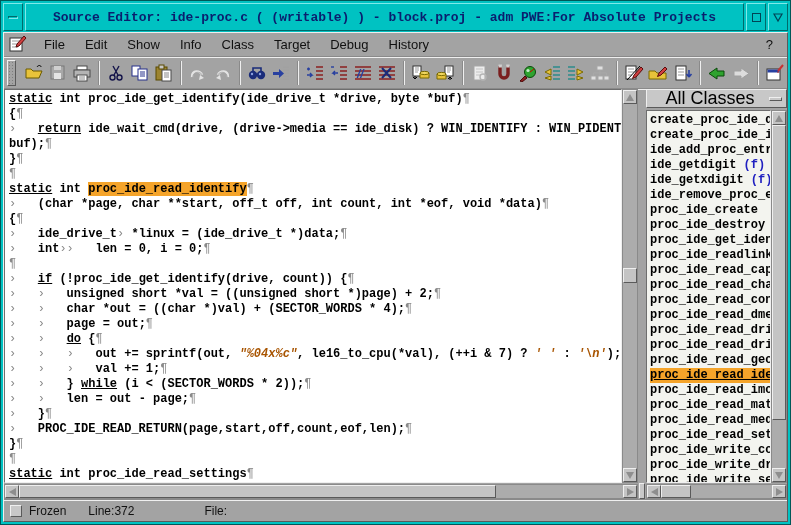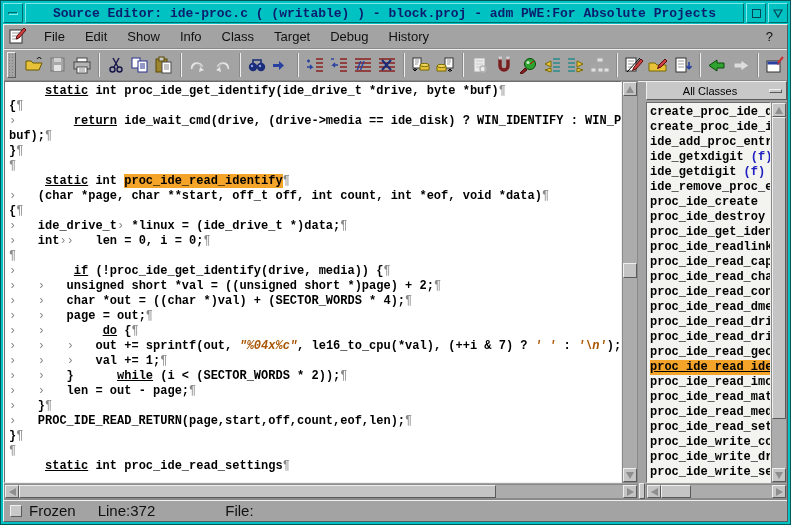--- a/index.html
+++ b/index.html
@@ -1,19 +1,19 @@
 <!DOCTYPE html>
 <html style="--hl: #F5A42A; --str: #A85400; --tag: #2020C0;"><head>
 <meta charset="utf-8">
 <style>
   html,body{margin:0;padding:0;background:#9a9a9a;}
   *{box-sizing:border-box;}
   .window{width:791px;height:525px;background:#00C2C2;border:1px solid #005858;padding:2px;display:flex;flex-direction:column;font-family:"Liberation Sans",sans-serif;}
   
-  .titlebar{height:20px;display:flex;align-items:stretch;gap:2px;margin-bottom:1px;}
+  .titlebar{height:28px;display:flex;align-items:stretch;gap:2px;margin-bottom:1px;}
   .tb-btn{width:20px;background:#00C2C2;border-top:1px solid #7FE9E9;border-left:1px solid #7FE9E9;border-right:1px solid #006A6A;border-bottom:1px solid #006A6A;display:flex;align-items:center;justify-content:center;}
   .tb-title{flex:1;border-top:1px solid #7FE9E9;border-left:1px solid #7FE9E9;border-right:1px solid #006A6A;border-bottom:1px solid #006A6A;display:flex;align-items:center;justify-content:center;font-family:"Liberation Mono",monospace;font-weight:bold;font-size:13px;color:#0A1E6E;white-space:nowrap;overflow:hidden;}
   .dash{width:10px;height:3px;background:#00C2C2;border-top:1px solid #006A6A;border-left:1px solid #006A6A;border-bottom:1px solid #7FE9E9;border-right:1px solid #7FE9E9;}
   .sq{width:9px;height:9px;border:1px solid #045;}
   
   .app{flex:1;background:#a3a3a3;display:flex;flex-direction:column;border:1px solid #5A5A5A;border-top-color:#EFEFEF;border-left-color:#EFEFEF;overflow:hidden;}
   .menubar{height:24px;display:flex;align-items:center;padding:0 8px 0 4px;border-bottom:1px solid #8A8A8A;box-shadow:0 1px 0 #EFEFEF;}
   .menu-item{padding:3px 10px;font-size:13px;color:#111;}
   .menu-help{margin-left:auto;font-size:13px;color:#111;padding:3px 6px;}
   .app-icon{width:20px;height:19px;margin-right:6px;}
@@ -23,49 +23,49 @@
   .tool-btn{width:26px;height:26px;display:flex;align-items:center;justify-content:center;}
   .tool-btn svg{width:20px;height:18px;}
   .tool-sep{width:2px;height:24px;margin:0 4px;border-left:1px solid #8A8A8A;border-right:1px solid #EFEFEF;}
   
   .main{flex:1;display:flex;overflow:hidden;}
   .left-pane{width:634px;display:flex;flex-direction:column;}
   .editor-row{flex:1;display:flex;overflow:hidden;}
   .code{flex:1;background:#fff;border:1px solid #6E6E6E;border-right-color:#EFEFEF;border-bottom-color:#EFEFEF;overflow:hidden;padding:2px 0 0 4px;font-family:"Liberation Mono",monospace;font-size:12px;line-height:15px;color:#000;}
   .code-line{white-space:pre;height:15px;}
   .s-p{color:#000;font-weight:bold;}
-  .s-k{font-weight:bold;text-decoration:underline;margin-left:36px;}
+  .s-k{font-weight:bold;text-decoration:underline;}
   .s-f{font-weight:bold;}
   .s-h{font-weight:bold;background:var(--hl);}
   .s-s{font-style:italic;font-weight:bold;color:var(--str);}
   .s-w{color:#8A8A8A;}
   .sash{width:8px;display:flex;flex-direction:column;justify-content:flex-end;}
   .sash-grip{height:16px;margin:0 1px 0 1px;border-top:1px solid #EFEFEF;border-left:1px solid #EFEFEF;border-right:1px solid #5A5A5A;border-bottom:1px solid #5A5A5A;background:#C8C8C8;}
   .right-pane{flex:1;display:flex;flex-direction:column;overflow:hidden;}
-  .classes-header{height:19px;display:flex;align-items:center;border-top:1px solid #EFEFEF;border-left:1px solid #EFEFEF;border-right:1px solid #5A5A5A;border-bottom:1px solid #5A5A5A;background:#C8C8C8;font-size:11px;padding:0 4px;}
+  .classes-header{height:19px;display:flex;align-items:center;border-top:1px solid #EFEFEF;border-left:1px solid #EFEFEF;border-right:1px solid #5A5A5A;border-bottom:1px solid #5A5A5A;background:#C8C8C8;font-size:18px;padding:0 4px;}
   .classes-header .hdr-label{flex:1;text-align:center;}
   .opt-dash{width:13px;height:4px;background:#C8C8C8;border-top:1px solid #EFEFEF;border-left:1px solid #EFEFEF;border-right:1px solid #5A5A5A;border-bottom:1px solid #5A5A5A;}
   .list-row{flex:1;display:flex;overflow:hidden;margin-top:2px;}
   .class-list{flex:1;background:#F3F4EF;border:1px solid #6E6E6E;border-right-color:#EFEFEF;border-bottom-color:#EFEFEF;overflow:hidden;padding:2px 0 0 3px;font-family:"Liberation Mono",monospace;font-size:12px;font-weight:bold;line-height:15px;}
   .list-item{height:15px;white-space:nowrap;overflow:hidden;}
   .list-item.selected{background:var(--hl);text-decoration:underline;}
   .list-item .tag{color:var(--tag);}
   
   .vscroll{width:16px;display:flex;flex-direction:column;background:#ACACAC;border:1px solid #8A8A8A;}
   .hscroll{height:15px;display:flex;background:#ACACAC;border:1px solid #8A8A8A;margin-top:1px;}
   .sb-btn{width:14px;height:14px;background:#C4C4C4;border-top:1px solid #EFEFEF;border-left:1px solid #EFEFEF;border-right:1px solid #5A5A5A;border-bottom:1px solid #5A5A5A;display:flex;align-items:center;justify-content:center;flex:none;}
   .trough-v{flex:1;position:relative;}
   .trough-h{flex:1;position:relative;}
   .thumb{position:absolute;background:#C4C4C4;border-top:1px solid #EFEFEF;border-left:1px solid #EFEFEF;border-right:1px solid #5A5A5A;border-bottom:1px solid #5A5A5A;}
   .t-up{width:0;height:0;border-left:4px solid transparent;border-right:4px solid transparent;border-bottom:7px solid #8E8E8E;}
   .t-dn{width:0;height:0;border-left:4px solid transparent;border-right:4px solid transparent;border-top:7px solid #8E8E8E;}
   .t-lf{width:0;height:0;border-top:4px solid transparent;border-bottom:4px solid transparent;border-right:7px solid #8E8E8E;}
   .t-rt{width:0;height:0;border-top:4px solid transparent;border-bottom:4px solid transparent;border-left:7px solid #8E8E8E;}
   
-  .statusbar{height:22px;display:flex;align-items:center;border-top:1px solid #8A8A8A;box-shadow:inset 0 1px 0 #EFEFEF;font-size:15px;color:#111;padding:0 6px;}
+  .statusbar{height:22px;display:flex;align-items:center;border-top:1px solid #8A8A8A;box-shadow:inset 0 1px 0 #EFEFEF;font-size:12px;color:#111;padding:0 6px;}
   .chk{width:12px;height:12px;background:#C8C8C8;border-top:1px solid #EFEFEF;border-left:1px solid #EFEFEF;border-right:1px solid #5A5A5A;border-bottom:1px solid #5A5A5A;margin-right:7px;}
   .st-frozen{margin-right:22px;}
   .st-line-label{margin-right:0;}
   .st-line-value{margin-right:70px;}
   .st-file-label{margin-right:10px;}
 </style>
 </head>
 <body>
 
 <div class="window">
@@ -326,21 +326,21 @@
               <div class="code-line"><span class="s-w">›</span><span class="s-p">   </span><span class="s-k">return</span><span class="s-p"> ide_wait_cmd(drive, (drive-&gt;media == ide_disk) ? WIN_IDENTIFY : WIN_PIDENTI</span></div>
               <div class="code-line"><span class="s-p">buf);</span><span class="s-w">¶</span></div>
               <div class="code-line"><span class="s-p">}</span><span class="s-w">¶</span></div>
               <div class="code-line"><span class="s-w">¶</span></div>
               <div class="code-line"><span class="s-k">static</span><span class="s-p"> int </span><span class="s-h">proc_ide_read_identify</span><span class="s-w">¶</span></div>
               <div class="code-line"><span class="s-w">›</span><span class="s-p">   (char *page, char **start, off_t off, int count, int *eof, void *data)</span><span class="s-w">¶</span></div>
               <div class="code-line"><span class="s-p">{</span><span class="s-w">¶</span></div>
               <div class="code-line"><span class="s-w">›</span><span class="s-p">   ide_drive_t</span><span class="s-w">›</span><span class="s-p"> *linux = (ide_drive_t *)data;</span><span class="s-w">¶</span></div>
               <div class="code-line"><span class="s-w">›</span><span class="s-p">   int</span><span class="s-w">››</span><span class="s-p">   len = 0, i = 0;</span><span class="s-w">¶</span></div>
               <div class="code-line"><span class="s-w">¶</span></div>
-              <div class="code-line"><span class="s-w">›</span><span class="s-p">   </span><span class="s-k">if</span><span class="s-p"> (!proc_ide_get_identify(drive, media)) {</span><span class="s-w">¶</span></div>
+              <div class="code-line"><span class="s-w">›</span><span class="s-p">   </span><span class="s-k">if</span><span class="s-p"> (!proc_ide_get_identify(drive, count)) {</span><span class="s-w">¶</span></div>
               <div class="code-line"><span class="s-w">›</span><span class="s-p">   </span><span class="s-w">›</span><span class="s-p">   unsigned short *val = ((unsigned short *)page) + 2;</span><span class="s-w">¶</span></div>
               <div class="code-line"><span class="s-w">›</span><span class="s-p">   </span><span class="s-w">›</span><span class="s-p">   char *out = ((char *)val) + (SECTOR_WORDS * 4);</span><span class="s-w">¶</span></div>
               <div class="code-line"><span class="s-w">›</span><span class="s-p">   </span><span class="s-w">›</span><span class="s-p">   page = out;</span><span class="s-w">¶</span></div>
               <div class="code-line"><span class="s-w">›</span><span class="s-p">   </span><span class="s-w">›</span><span class="s-p">   </span><span class="s-k">do</span><span class="s-p"> {</span><span class="s-w">¶</span></div>
               <div class="code-line"><span class="s-w">›</span><span class="s-p">   </span><span class="s-w">›</span><span class="s-p">   </span><span class="s-w">›</span><span class="s-p">   out += sprintf(out, </span><span class="s-s">"%04x%c"</span><span class="s-p">, le16_to_cpu(*val), (++i &amp; 7) ? </span><span class="s-s">' '</span><span class="s-p"> : </span><span class="s-s">'\n'</span><span class="s-p">);</span><span class="s-w">¶</span></div>
               <div class="code-line"><span class="s-w">›</span><span class="s-p">   </span><span class="s-w">›</span><span class="s-p">   </span><span class="s-w">›</span><span class="s-p">   val += 1;</span><span class="s-w">¶</span></div>
               <div class="code-line"><span class="s-w">›</span><span class="s-p">   </span><span class="s-w">›</span><span class="s-p">   } </span><span class="s-k">while</span><span class="s-p"> (i &lt; (SECTOR_WORDS * 2));</span><span class="s-w">¶</span></div>
               <div class="code-line"><span class="s-w">›</span><span class="s-p">   </span><span class="s-w">›</span><span class="s-p">   len = out - page;</span><span class="s-w">¶</span></div>
               <div class="code-line"><span class="s-w">›</span><span class="s-p">   }</span><span class="s-w">¶</span></div>
               <div class="code-line"><span class="s-w">›</span><span class="s-p">   PROC_IDE_READ_RETURN(page,start,off,count,eof,len);</span><span class="s-w">¶</span></div>
@@ -380,22 +380,22 @@
       <div class="right-pane">
         <div class="classes-header">
           <span class="hdr-label">All Classes</span>
           <span class="opt-dash"></span>
         </div>
         <div class="list-row">
           <div class="class-list" id="class-list">
               <div class="list-item"><span>create_proc_ide_drives</span></div>
               <div class="list-item"><span>create_proc_ide_interfaces</span></div>
               <div class="list-item"><span>ide_add_proc_entries</span></div>
+              <div class="list-item"><span>ide_getdigit</span><span class="tag"> (f)</span></div>
               <div class="list-item"><span>ide_getxdigit</span><span class="tag"> (f)</span></div>
-              <div class="list-item"><span>ide_getdigit</span><span class="tag"> (f)</span></div>
               <div class="list-item"><span>ide_remove_proc_entries</span></div>
               <div class="list-item"><span>proc_ide_create</span></div>
               <div class="list-item"><span>proc_ide_destroy</span></div>
               <div class="list-item"><span>proc_ide_get_identify</span></div>
               <div class="list-item"><span>proc_ide_readlink</span></div>
               <div class="list-item"><span>proc_ide_read_capacity</span></div>
               <div class="list-item"><span>proc_ide_read_channel</span></div>
               <div class="list-item"><span>proc_ide_read_config</span></div>
               <div class="list-item"><span>proc_ide_read_dmesg</span></div>
               <div class="list-item"><span>proc_ide_read_driver</span></div>

